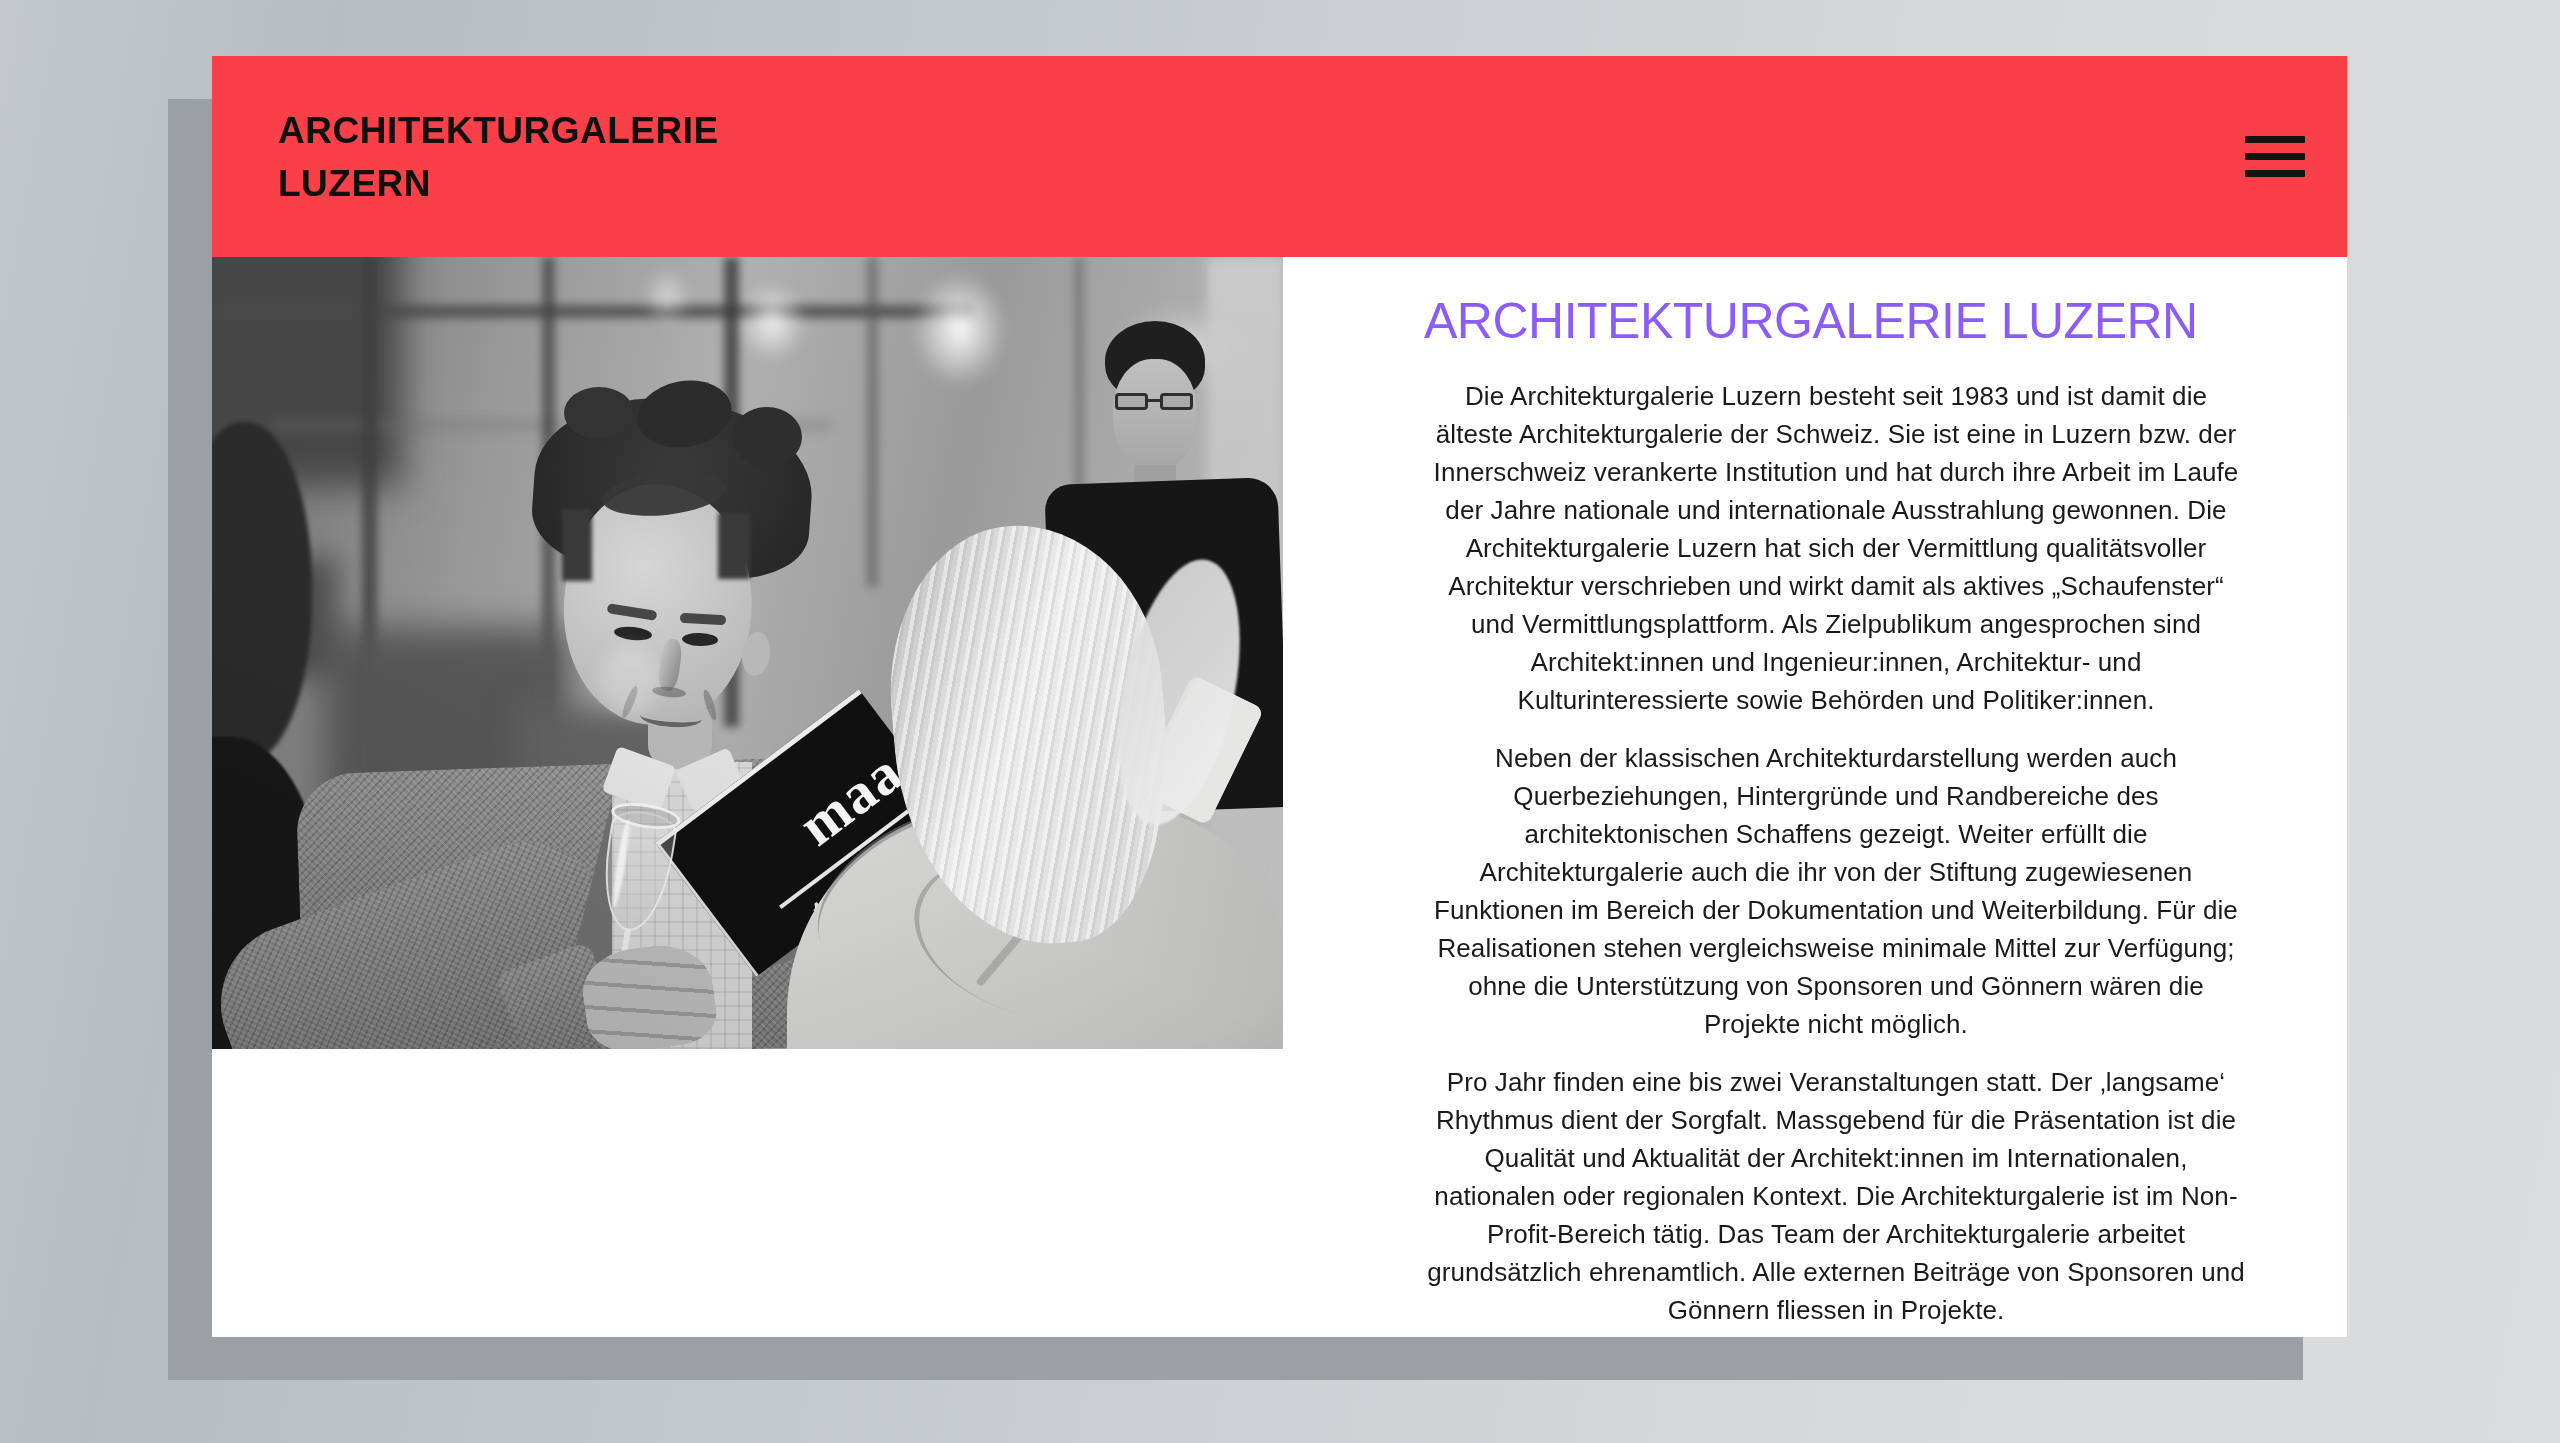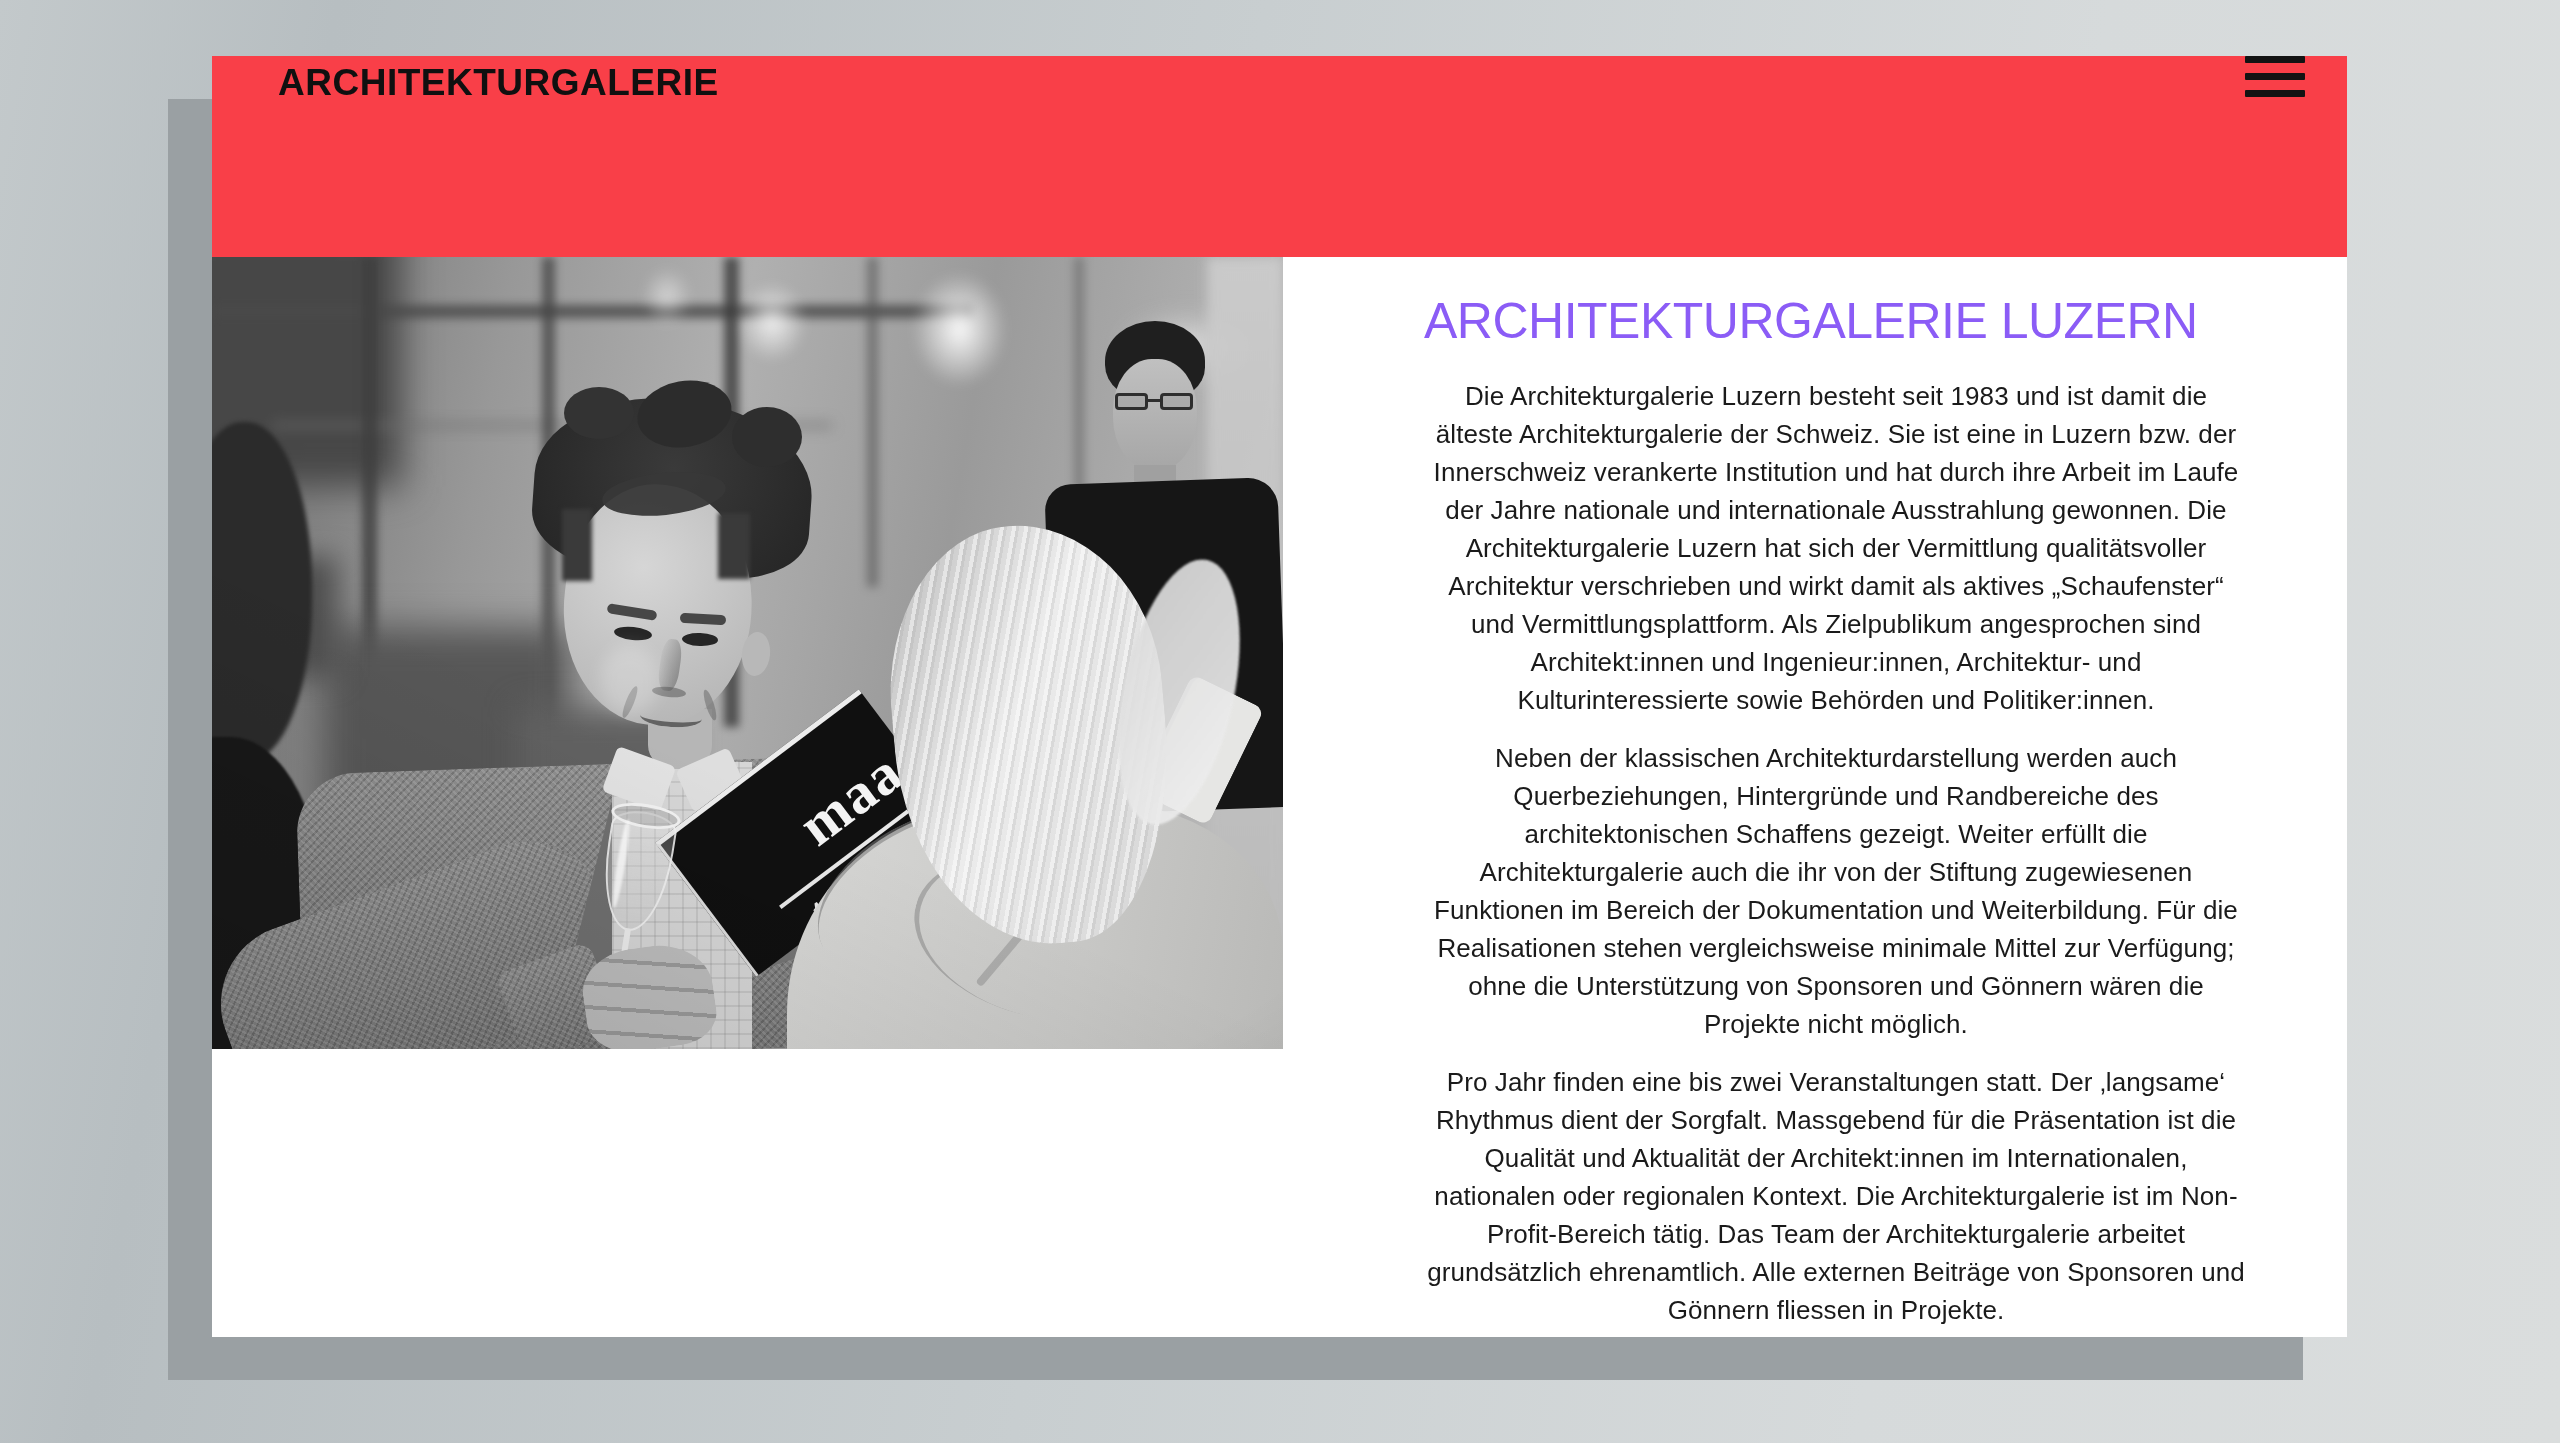--- a/index.html
+++ b/index.html
@@ -16,21 +16,21 @@
     background: #9aa0a3;
   }
   .page {
     position: absolute; left: 212px; top: 56px; width: 2135px; height: 1281px;
     background: #ffffff; overflow: hidden;
   }
 
   
   .site-header {
     height: 201px; background: #f93f48;
-    display: flex; justify-content: space-between;
+    display: flex; align-items: center; justify-content: space-between;
     padding: 0 42px 0 66px;
   }
   .logo { color: #101010; font-weight: 700; font-size: 37px; line-height: 53px; letter-spacing: .5px; cursor: pointer; }
   .logo span { display: block; }
   .menu-btn {
     width: 60px; height: 41px; background: transparent; border: 0; cursor: pointer;
     display: flex; flex-direction: column; justify-content: space-between; padding: 0;
   }
   .menu-btn i { display: block; width: 60px; height: 7px; background: #131313; border-radius: 1px; }
 
@@ -159,20 +159,21 @@
 </head>
 <body>
 
 <div class="page-shadow"></div>
 
 <div class="page">
 
   <header class="site-header">
     <div class="logo">
       <span>ARCHITEKTURGALERIE</span>
+      <span>LUZERN</span>
     </div>
     <button class="menu-btn" aria-label="Menu">
       <i></i>
       <i></i>
       <i></i>
     </button>
   </header>
 
   <div class="content">
 

